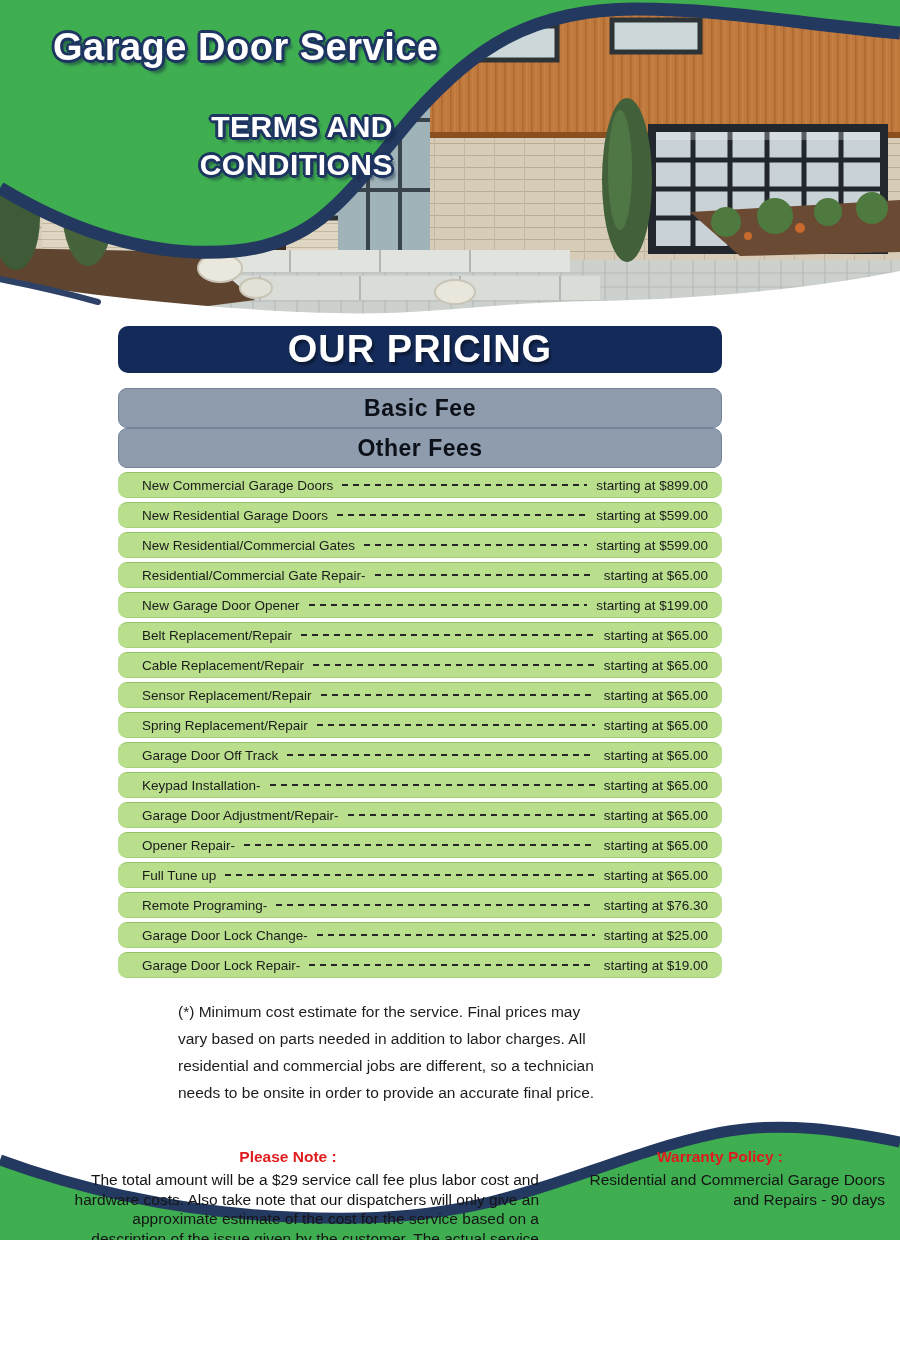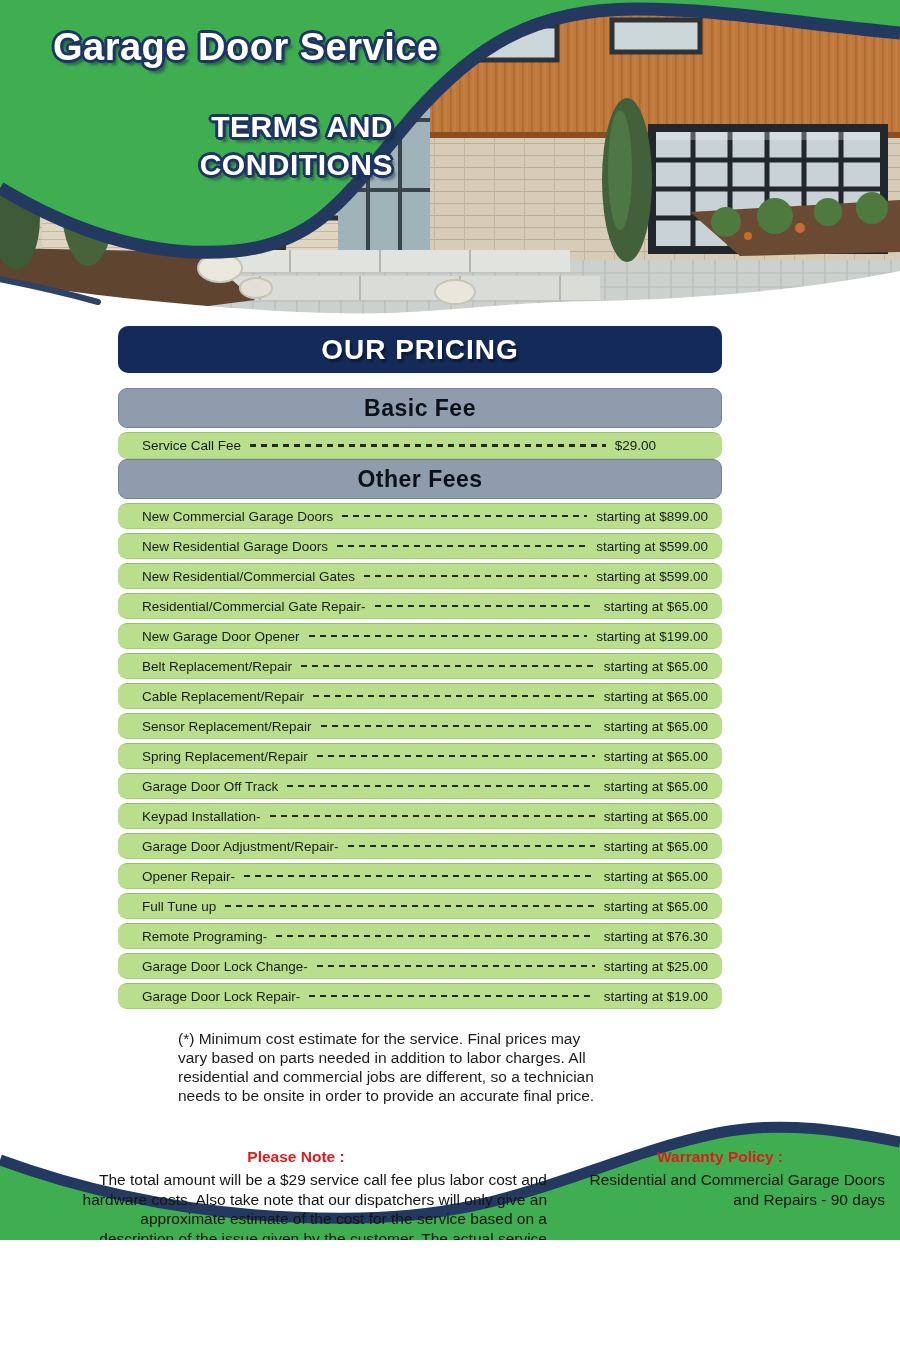--- a/index.html
+++ b/index.html
@@ -29,21 +29,21 @@
     margin-top: 7px;
   }
 
   
   .content { position:absolute; top:326px; left:118px; width:604px; }
   .pricing-banner {
     height:47px; border-radius:10px; background:#142a58;
     display:flex; align-items:center; justify-content:center;
   }
   .pricing-banner span {
-    font-size:28px; font-weight:bold; color:#ffffff; letter-spacing:1px;
+    font-size:38px; font-weight:bold; color:#ffffff; letter-spacing:1px;
     text-shadow:2px 3px 2px rgba(8,16,34,.6);
     text-align:center;
   }
   .section-banner {
     height:40px; border-radius:9px; background:#8e9cad; border:1px solid #73839a;
     display:flex; align-items:center; justify-content:center;
   }
   .section-banner.first { margin-top:15px;text-align:center; }
   .section-banner.second { margin-top:0;align-items:center; }
   .section-banner span { font-size:23px; font-weight:bold; color:#0c1018; letter-spacing:.5px; }
@@ -54,28 +54,28 @@
   }
   .fee-row.basic { height:27px; }
   .fee-label, .fee-price { font-size:13.5px; color:#1b1b1b; white-space:nowrap; }
   .fee-dashes {
     flex:1; height:2.5px; margin:0 9px;
     background:repeating-linear-gradient(90deg,#262626 0 6px,transparent 6px 11px);
   }
   .basic-price { padding-right:52px; }
   .disclaimer {
     margin:20px 0 0 60px; width:470px;
-    font-size:15.5px; line-height:19px; color:#1c1c1c; white-space:pre-line;
+    font-size:15.5px; line-height:27px; color:#1c1c1c; white-space:pre-line;
   }
 
   
   .notes { position:absolute; top:1148px; left:0; width:900px; z-index:2; }
   .note-col h3 { text-align:center; color:#e01b1c; font-size:15.5px; font-weight:bold; margin-bottom:4px; }
   .note-col p { font-size:15.5px; line-height:19.6px; color:#141414; white-space:pre-line;text-align:right; }
-  .note-left { position:absolute; left:45px; top:0; width:502px; }
+  .note-left { position:absolute; left:37px; top:0; width:502px; }
   .note-right { position:absolute; left:555px; top:0; width:330px; }
 
   
   .footer-wave { position:absolute; left:0; bottom:0; z-index:1; display:block; }
 </style>
 </head>
 <body>
 
 <div class="page">
 
@@ -181,25 +181,20 @@
   </div>
 
   <div class="content">
     <div class="pricing-banner">
       <span>OUR PRICING</span>
     </div>
 
     <div class="section-banner first">
       <span>Basic Fee</span>
     </div>
-    <div class="fee-row basic">
-      <span class="fee-label">Service Call Fee</span>
-      <span class="fee-dashes"></span>
-      <span class="fee-price basic-price">$29.00</span>
-    </div>
 
     <div class="section-banner second">
       <span>Other Fees</span>
     </div>
     <div>
 
     <div class="fee-row">
           <span class="fee-label">New Commercial Garage Doors</span>
           <span class="fee-dashes"></span>
           <span class="fee-price">starting at $899.00</span>

